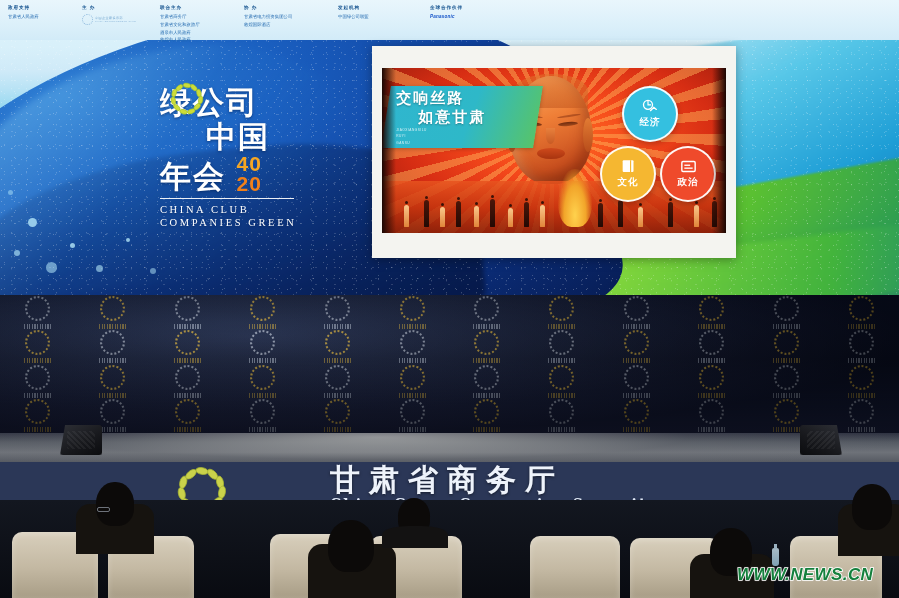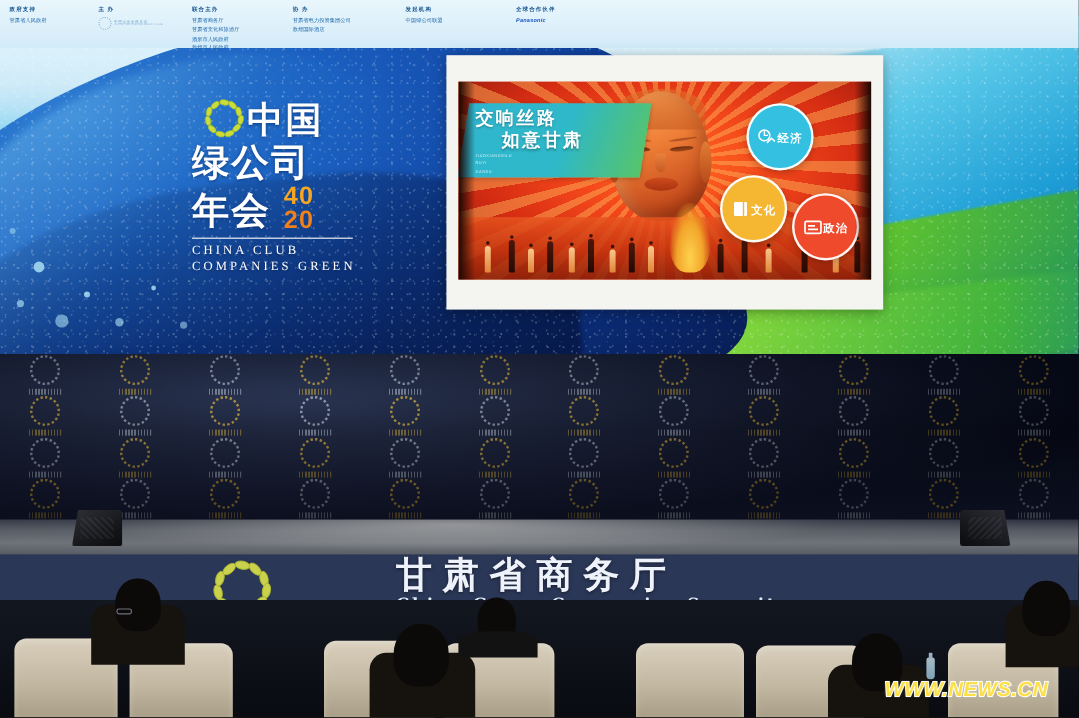--- a/index.html
+++ b/index.html
@@ -207,30 +207,30 @@
     font-family:"DejaVu Serif","Liberation Serif",serif;
     text-shadow:0 1px 2px rgba(0,0,0,.3);line-height:17px;
     margin-left:22px;margin-top:2px;
   }
   .sb-en{color:rgba(255,255,255,.82);font-size:3.2px;letter-spacing:.5px;
     line-height:4.4px;margin-top:2px;}
 
   
   .t-circle{
     position:absolute;border-radius:50%;
-    display:flex;flex-direction:row;align-items:center;justify-content:center;
+    display:flex;flex-direction:column;align-items:center;justify-content:center;
     color:#fff;border:2.5px solid rgba(255,255,255,.95);
     box-shadow:0 2px 6px rgba(0,0,0,.25);
   }
   .t-circle .t-label{font-size:9.5px;font-weight:bold;letter-spacing:1px;
     font-family:"DejaVu Sans",sans-serif;margin-top:2px;}
   .t-ico{width:17px;height:15px;position:relative;}
   #circle-econ{left:240px;top:18px;width:52px;height:52px;background:#34c0e0;}
   #circle-cult{left:218px;top:78px;width:52px;height:52px;background:#f5b731;}
-  #circle-pol{left:278px;top:93px;width:52px;height:52px;background:#ef4a2b;}
+  #circle-pol{left:278px;top:78px;width:52px;height:52px;background:#ef4a2b;}
 
   
   .dancer{position:absolute;bottom:6px;width:5px;height:26px;
     background:linear-gradient(#3a1208,#120503);border-radius:3px 3px 1px 1px;opacity:.88;}
   .dancer:before{content:"";position:absolute;left:1px;top:-4px;width:3px;height:3px;
     border-radius:50%;background:#2a0d05;}
   .dancer-lit{background:linear-gradient(#ffd79a,#e8903f);opacity:.9;}
   .slide-floor{
     position:absolute;left:0;bottom:0;width:344px;height:52px;
     background:linear-gradient(#e8541f,#c7360f 50%,#8a2109);
@@ -319,21 +319,21 @@
   .bottle{position:absolute;width:7px;height:18px;border-radius:2px 2px 3px 3px;
     background:linear-gradient(#cfe6f2,#9cc6dc);opacity:.8;}
   .bottle:before{content:"";position:absolute;left:2px;top:-4px;width:3px;height:5px;
     background:#bcd9ea;}
 
   
   #watermark{
     position:absolute;left:737px;top:565px;
     font-size:17px;font-weight:bold;font-style:italic;letter-spacing:.4px;
     font-family:"Liberation Sans",sans-serif;
-    color:#fde047;
+    color:#15803d;
     -webkit-text-stroke:1.6px #ffffff;
     paint-order:stroke fill;
     text-shadow:0 0 2px rgba(255,255,255,.9);
   }
 </style>
 </head>
 <body>
 
 <div id="stage">
 
@@ -409,22 +409,22 @@
           <ellipse cx="36" cy="21" rx="4.6" ry="2.6" transform="rotate(100 36 21)"></ellipse>
           <ellipse cx="32" cy="29" rx="4.6" ry="2.6" transform="rotate(135 32 29)"></ellipse>
           <ellipse cx="25" cy="34.5" rx="4.6" ry="2.6" transform="rotate(160 25 34.5)"></ellipse>
           <ellipse cx="16" cy="35" rx="4.6" ry="2.6" transform="rotate(195 16 35)"></ellipse>
           <ellipse cx="8" cy="30" rx="4.6" ry="2.6" transform="rotate(225 8 30)"></ellipse>
           <ellipse cx="4" cy="22" rx="4.6" ry="2.6" transform="rotate(258 4 22)"></ellipse>
           <ellipse cx="5" cy="13" rx="4.6" ry="2.6" transform="rotate(285 5 13)"></ellipse>
           <ellipse cx="11" cy="6.6" rx="4.6" ry="2.6" transform="rotate(320 11 6.6)"></ellipse>
         </g>
       </svg>
+      <div class="logo-cn logo-line2">绿公司</div>
       <div class="logo-cn logo-line1">中国</div>
-      <div class="logo-cn logo-line2">绿公司</div>
       <div>
         <span class="logo-cn logo-line3">年会</span>
         <span class="year-wrap">
           <div class="yr yr20">40</div>
           <div class="yr yr19">20</div>
         </span>
       </div>
       <div class="logo-rule"></div>
       <div class="logo-en">CHINA CLUB</div>
       <div class="logo-en">COMPANIES GREEN</div>

